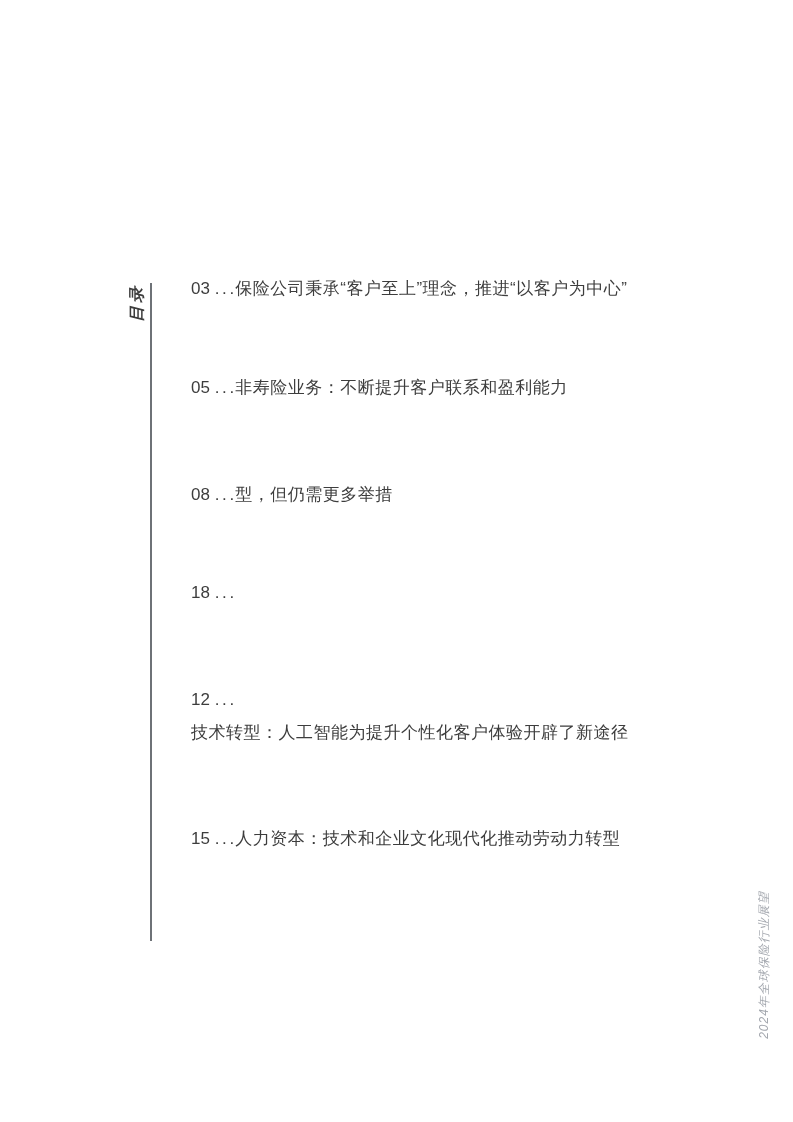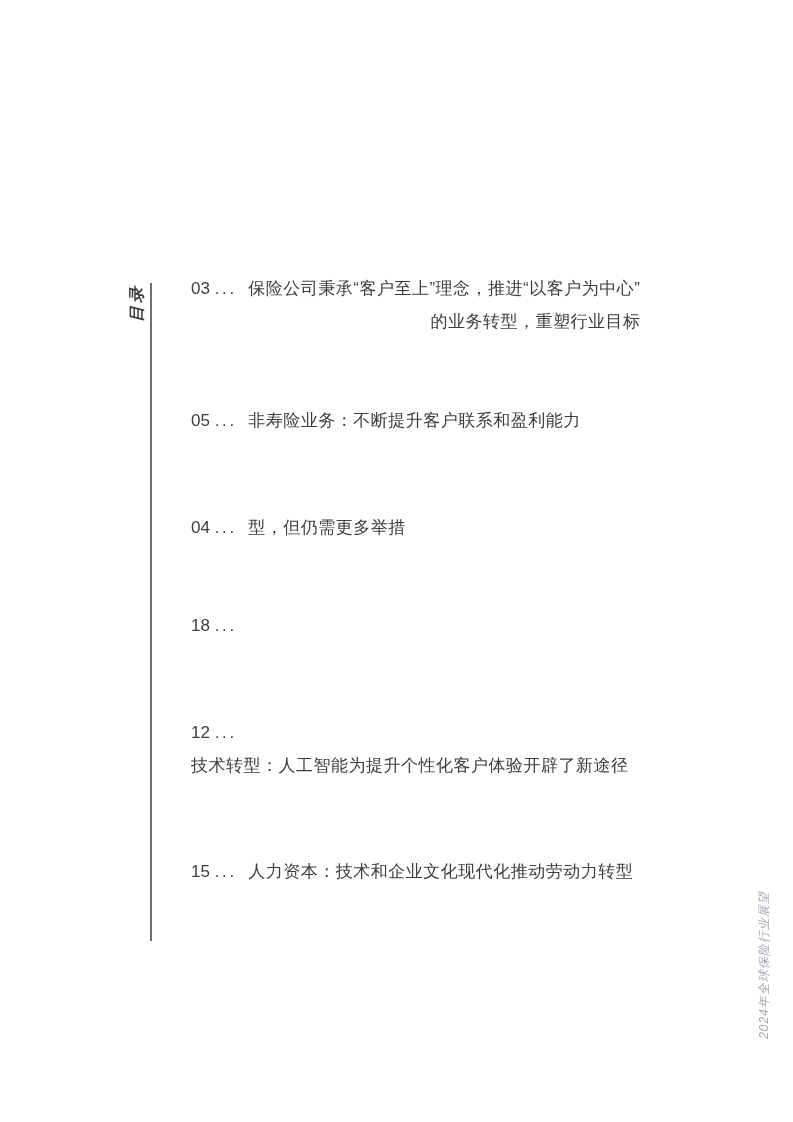--- a/index.html
+++ b/index.html
@@ -49,21 +49,21 @@
     font-size: 17px;
     line-height: 33px;
     letter-spacing: 0.5px;
   }
   .toc-entry:nth-child(1) { margin-bottom: 66px; }
   .toc-entry:nth-child(3) { margin-bottom: 65px; }
   .toc-entry:nth-child(5) { margin-bottom: 73px; flex-direction: column; }
   .entry-prefix {
     flex: 0 0 auto;
     min-width: 42px;
-    margin-right: 15px;
+    margin-right: 2px;
     white-space: nowrap;
     letter-spacing: 0;
   }
   .entry-dots {
     letter-spacing: -1px;
   }
   .entry-lines { flex: 0 1 auto; }
   .entry-line { white-space: nowrap; text-align: right; }
   .side-label {
     position: absolute;
@@ -84,37 +84,36 @@
   <div class="vertical-rule" style="background: rgb(110, 114, 119);"></div>
   <div class="toc-label">目录</div>
   <div class="toc-list">
   <div class="toc-entry">
     <div class="entry-prefix">
       <span>03</span>
       <span class="entry-dots"> . . .</span>
     </div>
     <div class="entry-lines">
           <div class="entry-line">保险公司秉承“客户至上”理念，推进“以客户为中心”</div>
-          <div class="entry-line">的业务转型，重塑行业目标</div>
         </div>
   </div>
 
   <div class="toc-entry">
     <div class="entry-prefix">
       <span>05</span>
       <span class="entry-dots"> . . .</span>
     </div>
     <div class="entry-lines">
           <div class="entry-line">非寿险业务：不断提升客户联系和盈利能力</div>
         </div>
   </div>
 
   <div class="toc-entry">
     <div class="entry-prefix">
-      <span>04</span>
+      <span>08</span>
       <span class="entry-dots"> . . .</span>
     </div>
     <div class="entry-lines">
           <div class="entry-line">型，但仍需更多举措</div>
         </div>
   </div>
 
   <div class="toc-entry">
     <div class="entry-prefix">
       <span>18</span>

